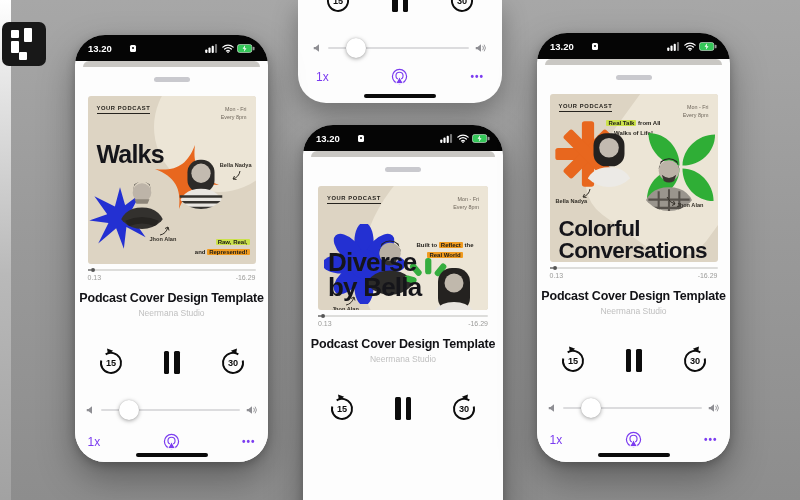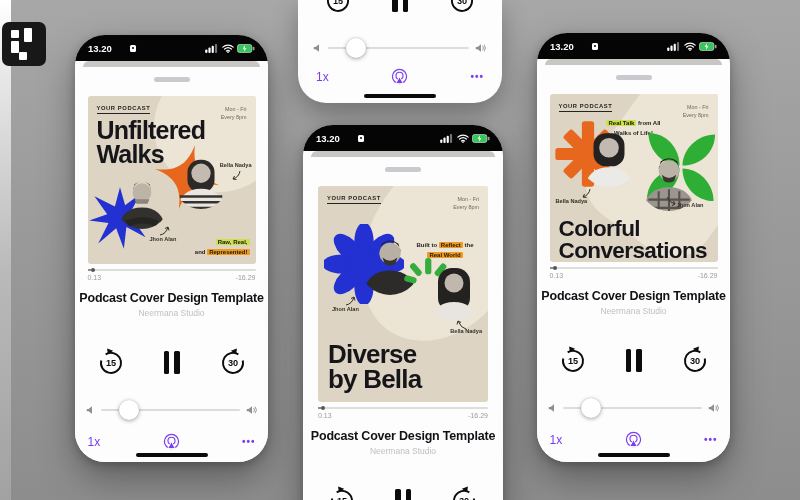--- a/index.html
+++ b/index.html
@@ -30,21 +30,21 @@
   .sb-lock:after{content:"";position:absolute;left:2px;top:2.5px;width:2px;height:2px;background:#050505;border-radius:1px;}
   .sb-icons{display:flex;align-items:center;gap:3.5px;}
   .dim-card{height:6px;margin:0 8px;background:#c9c7c3;border-radius:7px 7px 0 0;flex:0 0 auto;}
   .sheet{flex:1;background:#fdfdfd;border-radius:10px 10px 0 0;margin-top:0;position:relative;
          display:flex;flex-direction:column;align-items:center;}
   .grabber{width:36px;height:5px;border-radius:3px;background:#c9c9ce;margin-top:10px;flex:0 0 auto;}
 
   
   .cover{position:relative;width:168px;height:168px;margin-top:14px;border-radius:3px;
          background:#ddd4c3;overflow:hidden;flex:0 0 auto;}
-  .phone-mid .cover{width:170px;height:216px;}
+  .phone-mid .cover{width:170px;height:124px;}
   .progress{width:168px;margin-top:4px;position:relative;height:4px;flex:0 0 auto;}
   .phone-mid .progress{width:170px;}
   .progress .track{position:absolute;left:0;right:0;top:1px;height:2px;background:#dddddb;border-radius:1px;}
   .progress .fill{position:absolute;left:0;top:1px;height:2px;width:2%;background:#8e8e8e;}
   .progress .dot{position:absolute;left:2%;top:0;width:4px;height:4px;border-radius:50%;background:#555;}
   .time-row{width:168px;display:flex;justify-content:space-between;margin-top:2px;
             font-size:7px;color:#9b9b99;flex:0 0 auto;}
   .phone-mid .time-row{width:170px;}
   .p-title{margin-top:10px;font-size:12.5px;font-weight:bold;color:#121216;letter-spacing:-.2px;flex:0 0 auto;}
   .p-sub{margin-top:3px;font-size:8.5px;color:#bfbfbf;flex:0 0 auto;}
@@ -209,21 +209,21 @@
     <div class="sheet">
       <div class="grabber"></div>
 
       <div class="cover">
         <div class="blob c1-blob"></div>
         <div class="kicker">YOUR PODCAST</div>
         <div class="sched">
             <div>Mon - Fri</div>
             <div>Every 8pm</div>
           </div>
-        <div class="cov-title c1-title"><span>Unfiltered</span><br><span>Walks</span></div>
+        <div class="cov-title c1-title"><br><span>Walks</span></div>
 
         <svg class="shape c1-orange" viewBox="0 0 100 100">
             <path d="M50 0C54 32 68 46 100 50 68 54 54 68 50 100 46 68 32 54 0 50 32 46 46 32 50 0Z" fill="#e8671e"></path>
           </svg>
         <svg class="bust c1-w1" viewBox="0 0 60 60">
             <defs>
               <clipPath id="cpw1">
                 <circle cx="30" cy="30" r="29"></circle>
               </clipPath>
             </defs>

